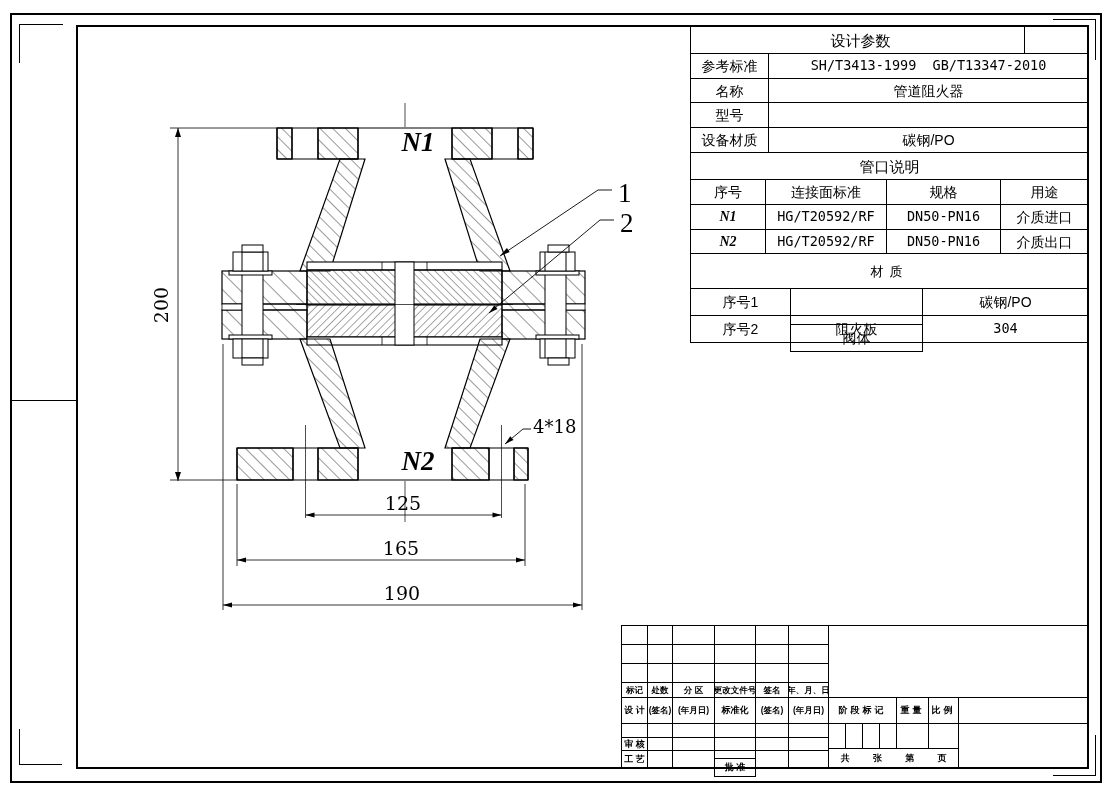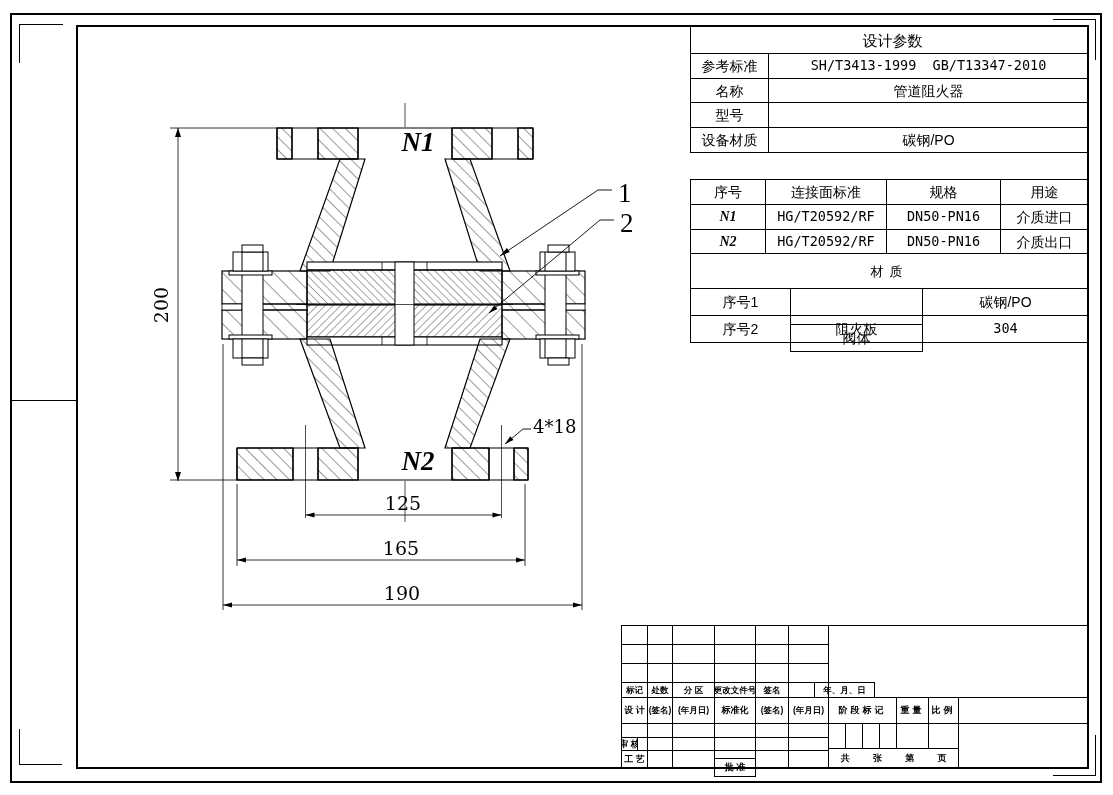--- a/index.html
+++ b/index.html
@@ -207,33 +207,34 @@
     <text x="618" y="202" font-family="Liberation Serif, serif" font-size="27">1</text>
     <text x="620" y="232" font-family="Liberation Serif, serif" font-size="27">2</text>
     <text x="533" y="433" font-family="DejaVu Serif, serif" font-size="18">4*18</text>
     <text x="168" y="305" transform="rotate(-90 168 305)" text-anchor="middle" font-family="DejaVu Serif, serif" font-size="19">200</text>
     <text x="403" y="510" text-anchor="middle" font-family="DejaVu Serif, serif" font-size="19">125</text>
     <text x="401" y="555" text-anchor="middle" font-family="DejaVu Serif, serif" font-size="19">165</text>
     <text x="402" y="600" text-anchor="middle" font-family="DejaVu Serif, serif" font-size="19">190</text>
   </svg>
 
   <div class="tbl" style="left:690px;top:26px;width:399px;height:317px;">
-    <div class="cell hd" style="left:0;top:0;width:399px;height:28px;padding-left:6px;">设计参数</div>
+    <div class="cell hd" style="left:0;top:0;width:335px;height:28px;padding-left:6px;">设计参数</div>
 
     <div class="cell" style="left:0;top:27px;width:79px;height:26px;">参考标准</div>
     <div class="cell mono pre" style="left:78px;top:27px;width:321px;height:26px;">SH/T3413-1999  GB/T13347-2010</div>
 
     <div class="cell" style="left:0;top:52px;width:79px;height:25px;">名称</div>
     <div class="cell" style="left:78px;top:52px;width:321px;height:25px;">管道阻火器</div>
 
     <div class="cell" style="left:0;top:76px;width:79px;height:26px;">型号</div>
 
     <div class="cell" style="left:0;top:101px;width:79px;height:26px;">设备材质</div>
     <div class="cell" style="left:78px;top:101px;width:321px;height:26px;">碳钢/PO</div>
 
+    <div class="cell hd" style="left:0;top:126px;width:399px;height:28px;">管口说明</div>
 
     <div class="cell" style="left:0;top:153px;width:76px;height:26px;">序号</div>
     <div class="cell" style="left:75px;top:153px;width:122px;height:26px;">连接面标准</div>
     <div class="cell" style="left:196px;top:153px;width:115px;height:26px;">规格</div>
     <div class="cell" style="left:310px;top:153px;width:89px;height:26px;">用途</div>
 
     <div class="cell ital" style="left:0;top:178px;width:76px;height:26px;">N1</div>
     <div class="cell mono" style="left:75px;top:178px;width:122px;height:26px;">HG/T20592/RF</div>
     <div class="cell mono" style="left:196px;top:178px;width:115px;height:26px;">DN50-PN16</div>
     <div class="cell" style="left:310px;top:178px;width:89px;height:26px;">介质进口</div>
@@ -275,37 +276,37 @@
     <div class="cell" style="left:51px;top:38px;width:43px;height:20px;"></div>
     <div class="cell" style="left:93px;top:38px;width:42px;height:20px;"></div>
     <div class="cell" style="left:134px;top:38px;width:34px;height:20px;"></div>
     <div class="cell" style="left:167px;top:38px;width:41px;height:20px;"></div>
 
     <div class="cell sm" style="left:0;top:57px;width:27px;height:16px;">标记</div>
     <div class="cell sm" style="left:26px;top:57px;width:26px;height:16px;">处数</div>
     <div class="cell sm" style="left:51px;top:57px;width:43px;height:16px;">分 区</div>
     <div class="cell sm" style="left:93px;top:57px;width:42px;height:16px;">更改文件号</div>
     <div class="cell sm" style="left:134px;top:57px;width:34px;height:16px;">签名</div>
-    <div class="cell sm" style="left:167px;top:57px;width:61px;height:16px;margin-left:26px;">年、月、日</div>
+    <div class="cell sm" style="left:167px;top:57px;width:41px;height:16px;">年、月、日</div>
 
     <div class="cell" style="left:0;top:72px;width:27px;height:27px;">设 计</div>
     <div class="cell sm" style="left:26px;top:72px;width:26px;height:27px;">(签名)</div>
     <div class="cell sm" style="left:51px;top:72px;width:43px;height:27px;">(年月日)</div>
     <div class="cell" style="left:93px;top:72px;width:42px;height:27px;">标准化</div>
     <div class="cell sm" style="left:134px;top:72px;width:34px;height:27px;">(签名)</div>
     <div class="cell sm" style="left:167px;top:72px;width:41px;height:27px;">(年月日)</div>
 
     <div class="cell" style="left:0;top:98px;width:27px;height:15px;"></div>
     <div class="cell" style="left:26px;top:98px;width:26px;height:15px;"></div>
     <div class="cell" style="left:51px;top:98px;width:43px;height:15px;"></div>
     <div class="cell" style="left:93px;top:98px;width:42px;height:15px;"></div>
     <div class="cell" style="left:134px;top:98px;width:34px;height:15px;"></div>
     <div class="cell" style="left:167px;top:98px;width:41px;height:15px;"></div>
 
-    <div class="cell" style="left:0;top:112px;width:17px;height:14px;">审 核</div>
+    <div class="cell" style="left:0;top:112px;width:27px;height:14px;">审 核</div>
     <div class="cell" style="left:26px;top:112px;width:26px;height:14px;"></div>
     <div class="cell" style="left:51px;top:112px;width:43px;height:14px;"></div>
     <div class="cell" style="left:93px;top:112px;width:42px;height:14px;"></div>
     <div class="cell" style="left:134px;top:112px;width:34px;height:14px;"></div>
     <div class="cell" style="left:167px;top:112px;width:41px;height:14px;"></div>
 
     <div class="cell" style="left:0;top:125px;width:27px;height:19px;">工 艺</div>
     <div class="cell" style="left:26px;top:125px;width:26px;height:19px;"></div>
     <div class="cell" style="left:51px;top:125px;width:43px;height:19px;"></div>
     <div class="cell" style="left:93px;top:125px;width:42px;height:19px;margin-top:8px;">批 准</div>

